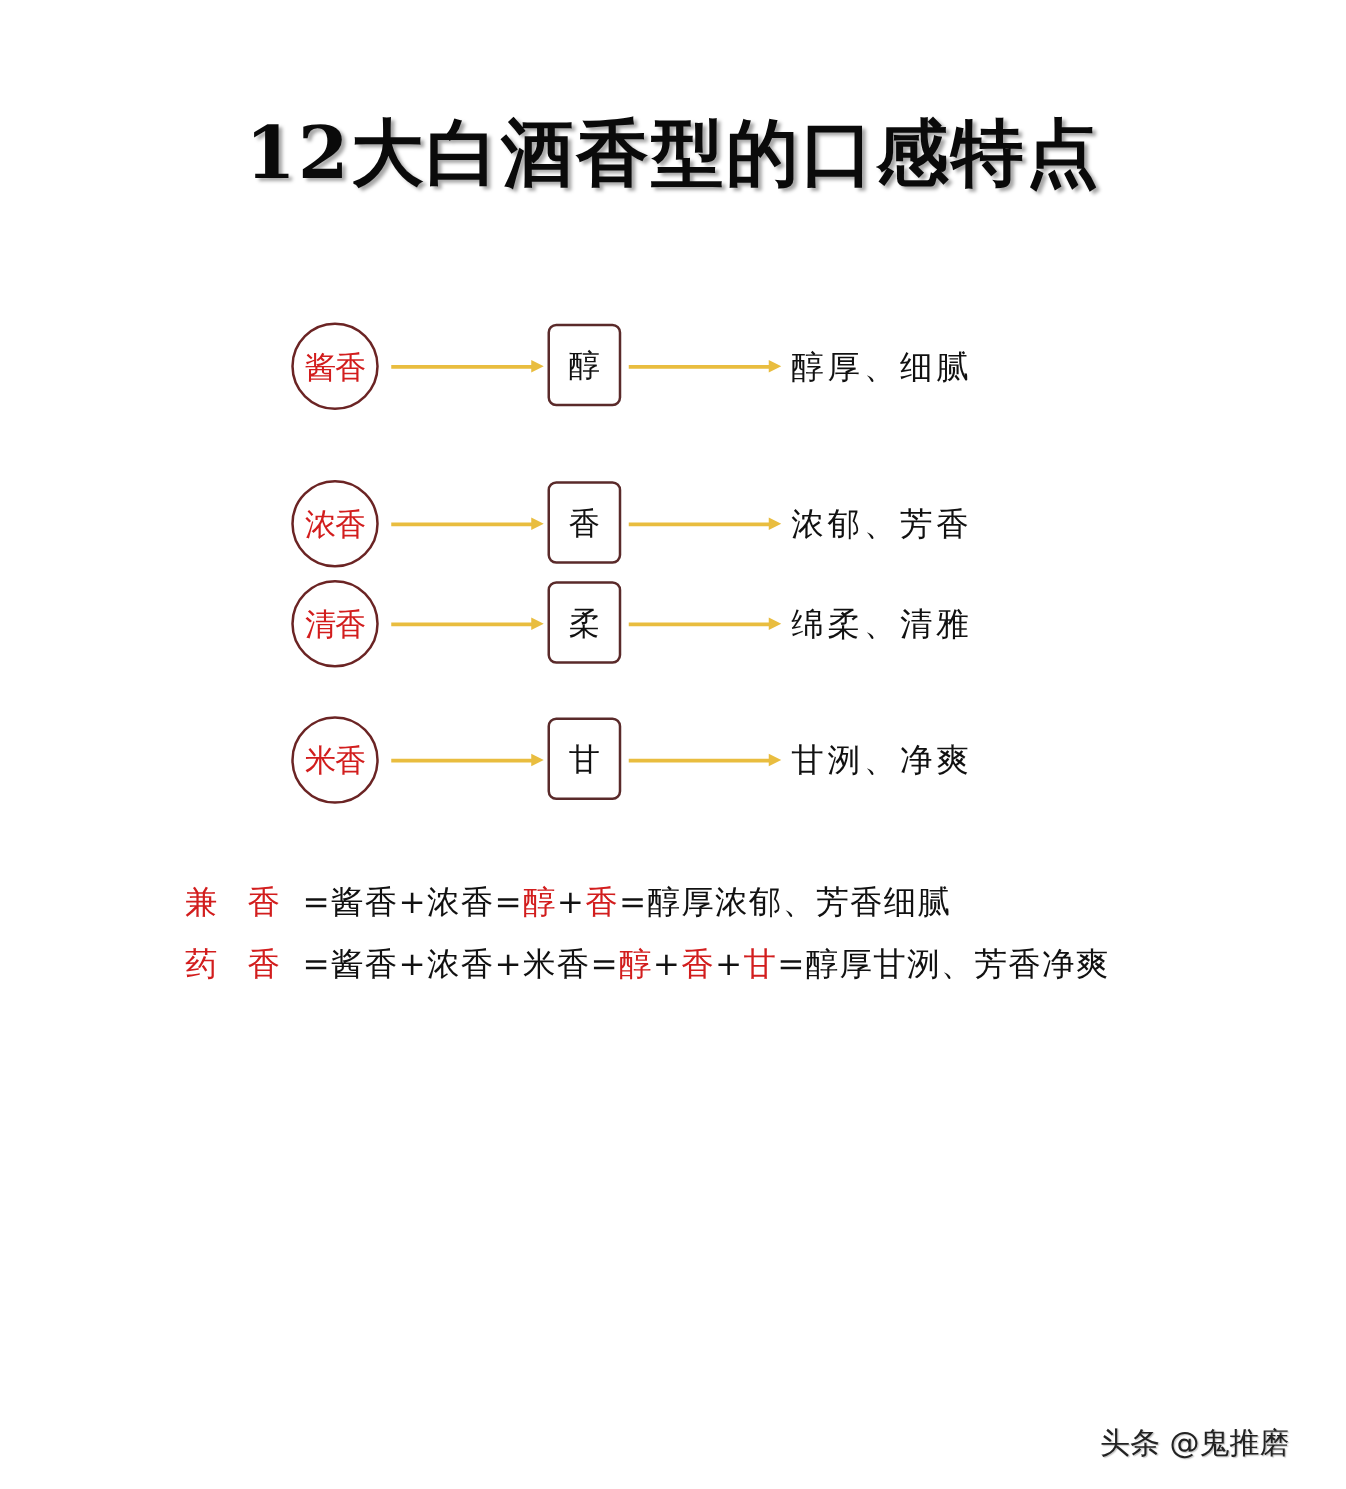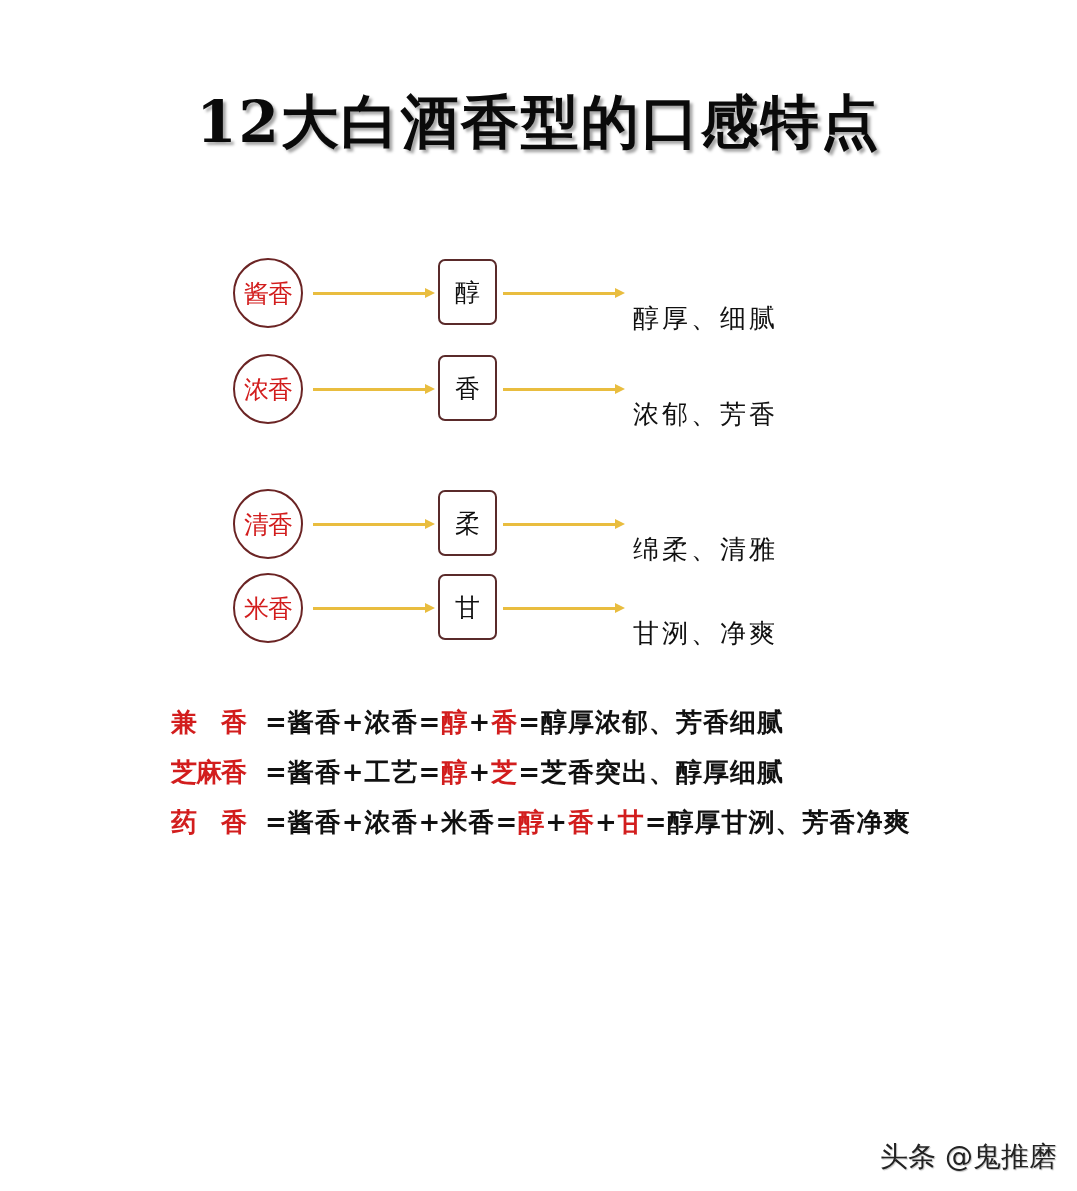--- a/index.html
+++ b/index.html
@@ -27,29 +27,29 @@
     border-top: 5px solid transparent; border-bottom: 5px solid transparent; border-left: 10px solid #e9bd3f;
   }
   .arrow.a1 { left: 313px; width: 122px; }
   .arrow.a2 { left: 503px; width: 122px; }
   .box {
     position: absolute; left: 438px; top: 1px; width: 55px; height: 62px;
     border: 2px solid #5a2a2a; border-radius: 7px;
     display: flex; align-items: center; justify-content: center;
     font-size: 25px; color: #111;
   }
-  .desc { position: absolute; left: 633px; top: 18px; font-size: 26px; letter-spacing: 3px; color: #111; white-space: nowrap; margin-top: 25px; }
-  .formulas { position: absolute; left: 171px; top: 702px; font-weight: bold; }
+  .desc { position: absolute; left: 633px; top: 18px; font-size: 26px; letter-spacing: 3px; color: #111; white-space: nowrap; }
+  .formulas { position: absolute; left: 148px; top: 702px; }
   .f-line { height: 50.2px; font-size: 26px; line-height: 40px; white-space: nowrap; letter-spacing: 1px; }
   .red { color: #d21d1d; }
   .blk { color: #111; }
   .name { display: inline-block; width: 94px; letter-spacing: -1px; }
   .footer {
     position: absolute; left: 880px; top: 1138px; font-family: "DejaVu Sans", "Liberation Sans", sans-serif;
-    font-size: 28px; color: #222; text-shadow: 1px 1px 1px rgba(0,0,0,0.25);
+    font-size: 24px; color: #222; text-shadow: 1px 1px 1px rgba(0,0,0,0.25);
   }
 </style>
 </head>
 <body>
 
 <div class="title">12大白酒香型的口感特点</div>
 
 <div id="flow">
     <div class="flow-row" style="top: 258px;">
     <div class="circle">酱香</div>
@@ -57,34 +57,34 @@
         <div class="line"></div>
         <div class="head"></div>
       </div>
     <div class="box">醇</div>
     <div class="arrow a2">
         <div class="line"></div>
         <div class="head"></div>
       </div>
     <div class="desc">醇厚、细腻</div>
     </div>
-    <div class="flow-row" style="top: 354px; padding-left: 36px;">
+    <div class="flow-row" style="top: 384px; padding-left: 36px;">
     <div class="circle">浓香</div>
     <div class="arrow a1">
         <div class="line"></div>
         <div class="head"></div>
       </div>
     <div class="box">香</div>
     <div class="arrow a2">
         <div class="line"></div>
         <div class="head"></div>
       </div>
     <div class="desc">浓郁、芳香</div>
     </div>
-    <div class="flow-row" style="top: 489px;">
+    <div class="flow-row" style="top: 464px;">
     <div class="circle">清香</div>
     <div class="arrow a1">
         <div class="line"></div>
         <div class="head"></div>
       </div>
     <div class="box">柔</div>
     <div class="arrow a2">
         <div class="line"></div>
         <div class="head"></div>
       </div>
@@ -100,17 +100,16 @@
     <div class="arrow a2">
         <div class="line"></div>
         <div class="head"></div>
       </div>
     <div class="desc">甘洌、净爽</div>
     </div>
   </div>
 
 <div class="formulas" id="formulas">
     <div class="f-line"><span class="red name">兼　香</span><span class="blk">=</span><span class="blk">酱香+浓香</span><span class="blk">=</span><span class="red">醇</span><span class="blk">+</span><span class="red">香</span><span class="blk">=</span><span class="blk">醇厚浓郁、芳香细腻</span></div>
-    <div class="f-line"><span class="red name">芝麻香</span><span class="blk">=</span><span class="blk">酱香+工艺</span><span class="blk">=</span><span class="red">醇</span><span class="blk">+</span><span class="red">芝</span><span class="blk">=</span><span class="blk">芝香突出、醇厚细腻</span></div>
     <div class="f-line"><span class="red name">药　香</span><span class="blk">=</span><span class="blk">酱香+浓香+米香</span><span class="blk">=</span><span class="red">醇</span><span class="blk">+</span><span class="red">香</span><span class="blk">+</span><span class="red">甘</span><span class="blk">=</span><span class="blk">醇厚甘洌、芳香净爽</span></div>
   </div>
 
 <div class="footer">头条 @鬼推磨</div>
 
 </body></html>

